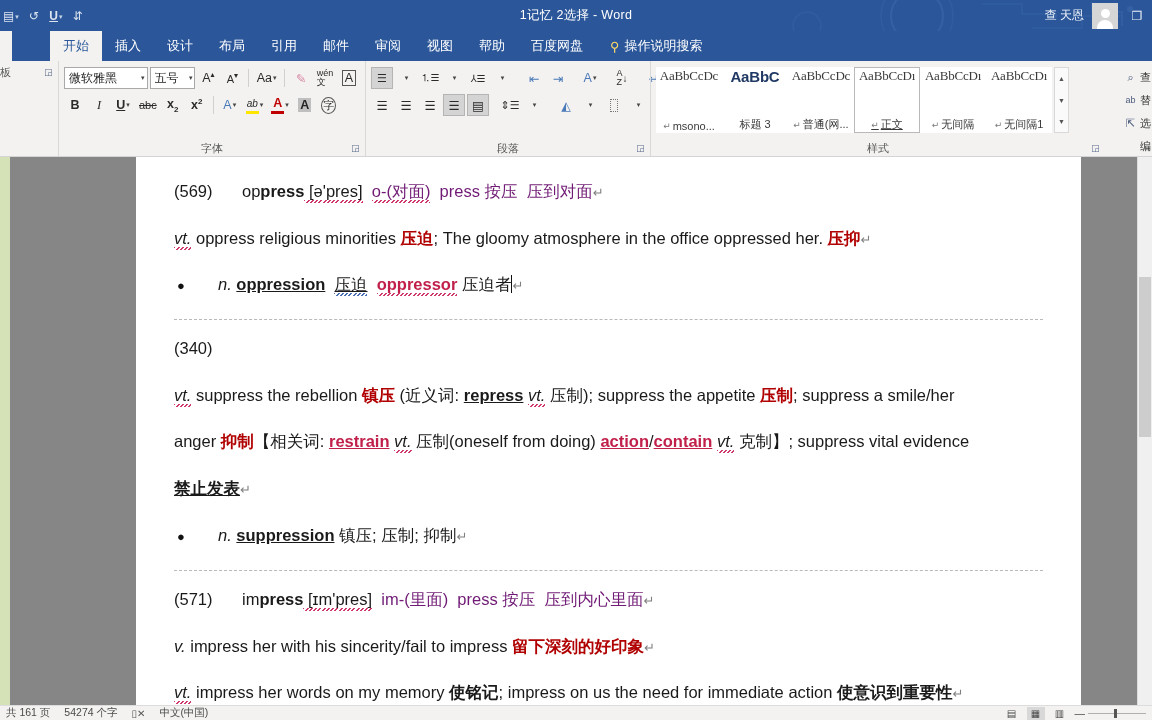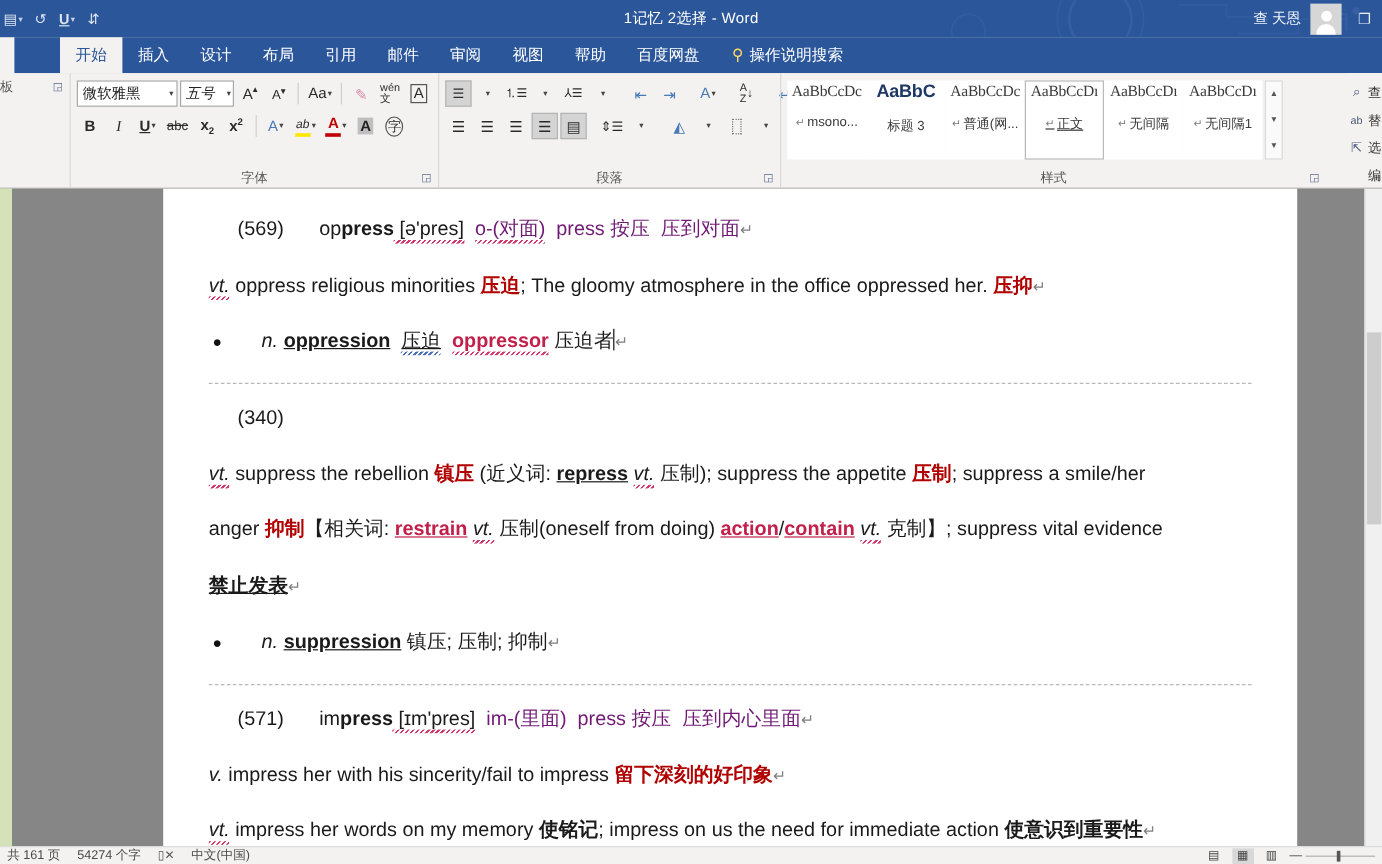--- a/index.html
+++ b/index.html
@@ -88,21 +88,21 @@
   
   .g-font { width: 307px; }
   .font-rows { display: flex; flex-direction: column; gap: 3px; width: 100%; }
   .frow { display: flex; align-items: center; gap: 2px; height: 24px; }
   .combo {
     height: 22px; border: 1px solid #a9a9a9; background: #fff;
     display: flex; align-items: center; padding: 0 2px 0 4px;
     font-size: 12px; color: #222;
   }
   .combo.fontname { width: 88px; }
-  .combo.fontsize { width: 48px; font-style: italic; }
+  .combo.fontsize { width: 48px; }
   .combo .cv { flex: 1; overflow: hidden; white-space: nowrap; }
   .combo .cd { font-size: 7px; color: #444; padding-left: 2px; }
   .ibtn {
     height: 22px; min-width: 22px; padding: 0 3px;
     display: flex; align-items: center; justify-content: center;
     font-size: 12.5px; color: #2a2a2a; position: relative;
   }
   .ibtn.sel { background: #d4d4d4; border: 1px solid #b4b4b4; }
   .ibtn .sup { font-size: 8px; vertical-align: super; }
   .ibtn .sub { font-size: 8px; vertical-align: sub; }
@@ -114,21 +114,21 @@
   .graybox { background: #bfbfbf; color: #222; padding: 0 2px; }
 
   
   .g-para { width: 285px; }
 
   
   .g-styles { width: 455px; }
   .styles-strip { display: flex; align-items: stretch; gap: 0; padding-top: 1px; }
   .style-card {
     width: 66px; height: 66px; border: 1px solid transparent;
-    display: flex; flex-direction: column; align-items: center; justify-content: flex-start;
+    display: flex; flex-direction: column; align-items: center; justify-content: space-between;
     gap: 12px; background: #fff;
   }
   .style-card.sel { border: 1px solid #b9b9b9; background: #fff; box-shadow: inset 0 0 0 1px #fff; }
   .style-prev { font-family: "Liberation Serif", serif; font-size: 13px; color: #3a3a3a; letter-spacing: -0.2px; white-space: nowrap; overflow: hidden; width: 62px; text-align: center; }
   .style-prev.h3 { font-weight: bold; font-family: "Liberation Sans", sans-serif; font-size: 15px; color: #1f3864; }
   .style-name { font-size: 11px; color: #3a3a3a; display: flex; align-items: center; gap: 2px; white-space: nowrap; }
   .style-name.cur { text-decoration: underline; }
   .pilcrow { font-size: 9px; color: #7b7b7b; }
   .style-scroll { width: 15px; display: flex; flex-direction: column; justify-content: space-between; border: 1px solid #d9d9d9; background: #fafafa; margin-left: 2px; }
   .ss-btn { height: 21px; display: flex; align-items: center; justify-content: center; font-size: 7px; color: #555; }
@@ -157,21 +157,21 @@
     background: #ffffff;
   }
   .page-inner { padding: 8px 38px 0 38px; }
 
   .line {
     font-family: "Liberation Sans", sans-serif;
     font-size: 16.5px; color: #1a1a1a;
     line-height: 1.25; white-space: nowrap;
     display: flex; align-items: baseline;
   }
-  .num { display: inline-block; width: 68px; margin-left: 24px; }
+  .num { display: inline-block; width: 68px; }
   .b { font-weight: bold; }
   .i { font-style: italic; }
   .u { text-decoration: underline; }
   .cr { color: #701a75; }
   .crb { color: #c0204a; font-weight: bold; }
   .dr { color: #b00000; font-weight: bold; }
   .pilc { color: #7f7f7f; font-size: 13px; }
   .sq { position: relative; }
   .sq::after {
     content: ""; position: absolute; left: 0; right: 0; bottom: -3px; height: 3px;

